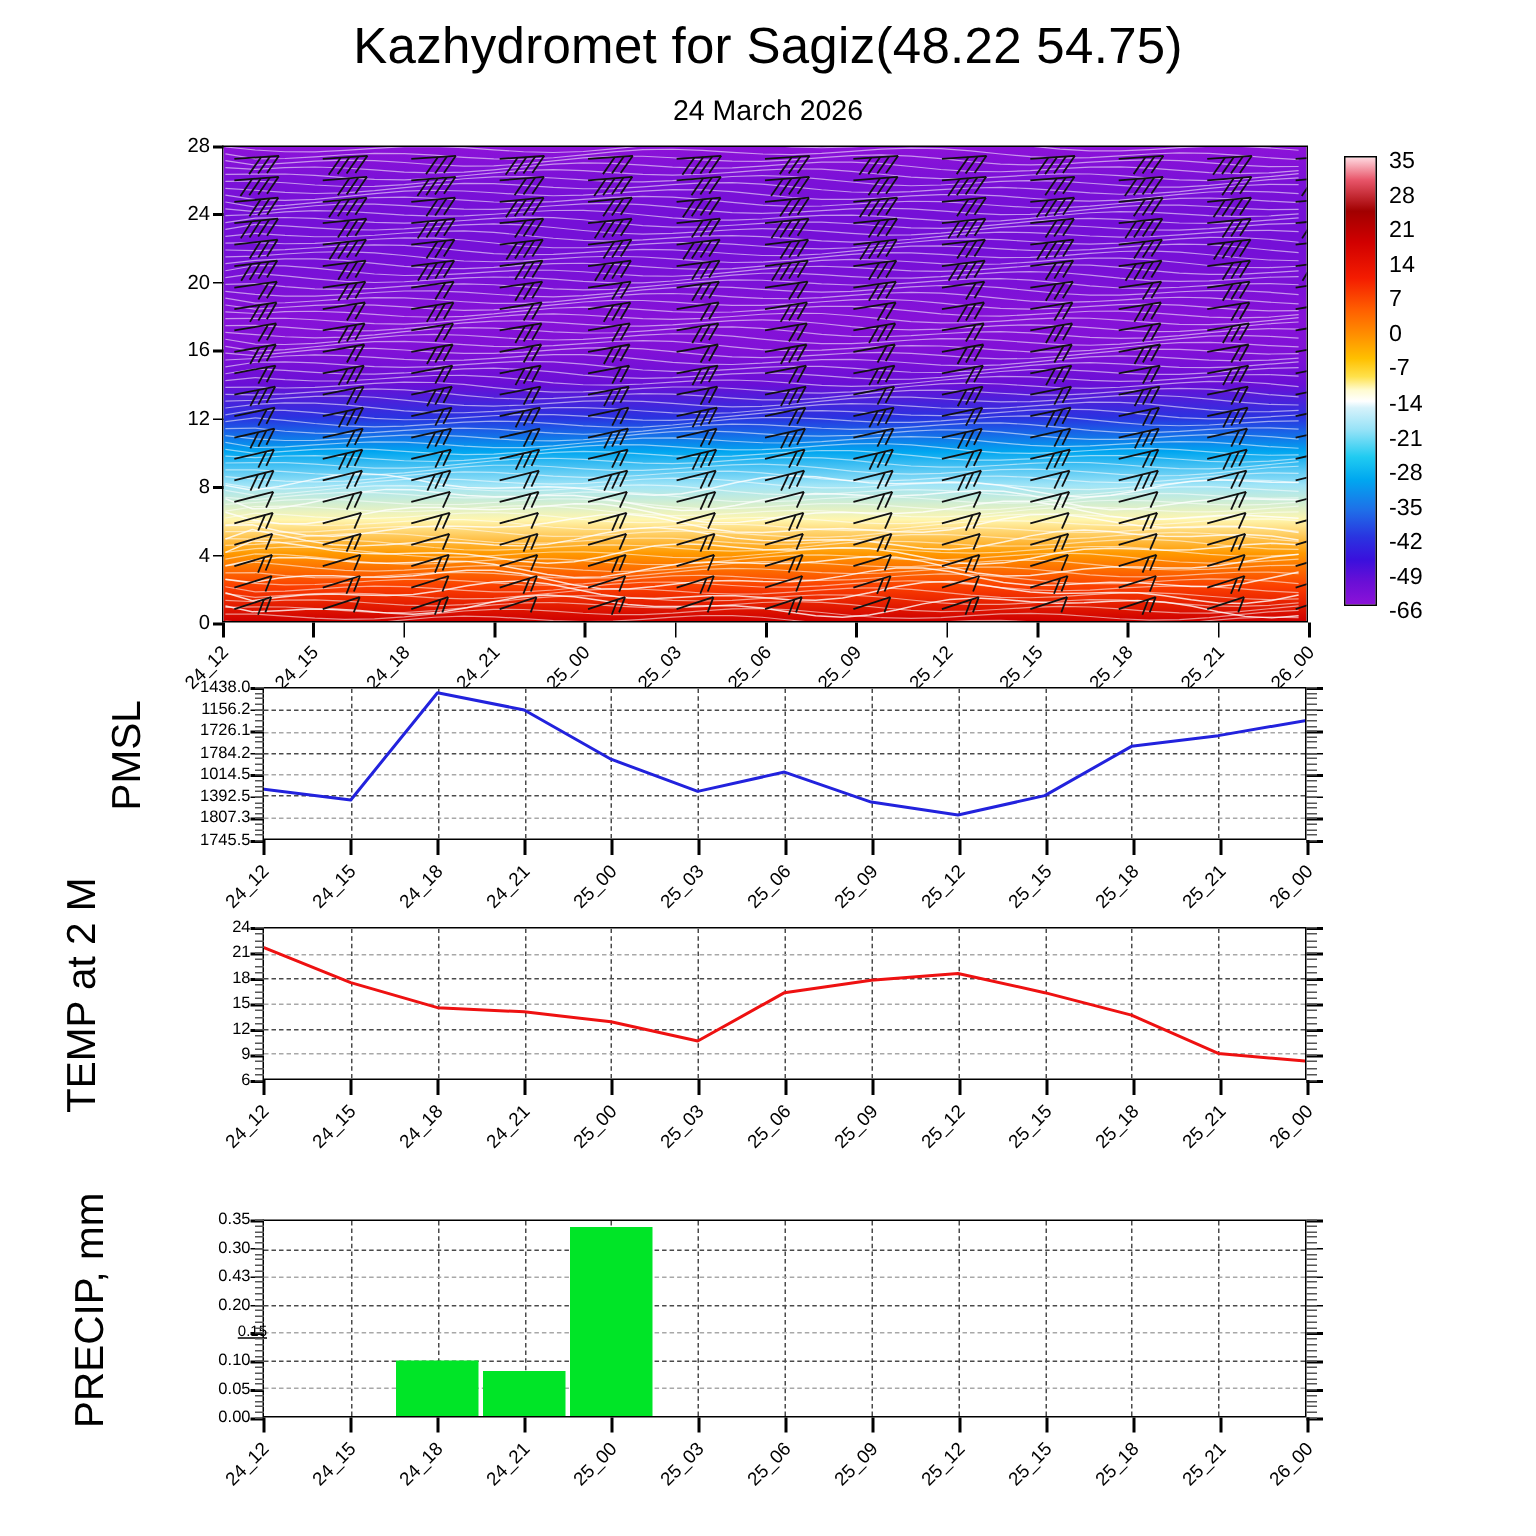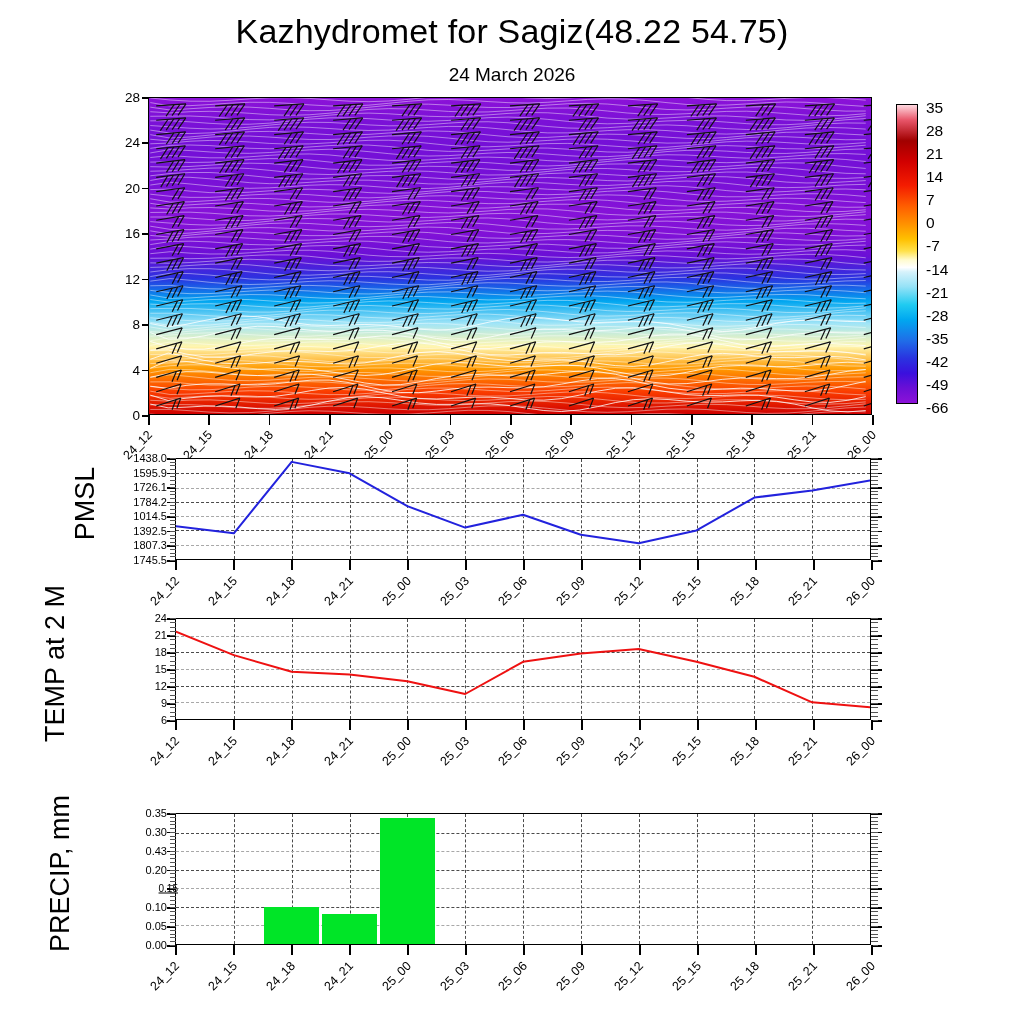--- a/index.html
+++ b/index.html
@@ -1837,21 +1837,21 @@
     <div class="ytick" style="top: 545.429px; left: 113px; width: 54px; font-size: 11px;">1807.3</div>
     <div class="ytickmark" style="top: 545.429px; left: 167px; width: 9px;"></div>
     <div class="ytick" style="top: 530.857px; left: 113px; width: 54px; font-size: 11px;">1392.5</div>
     <div class="ytickmark" style="top: 530.857px; left: 167px; width: 9px;"></div>
     <div class="ytick" style="top: 516.286px; left: 113px; width: 54px; font-size: 11px;">1014.5</div>
     <div class="ytickmark" style="top: 516.286px; left: 167px; width: 9px;"></div>
     <div class="ytick" style="top: 501.714px; left: 113px; width: 54px; font-size: 11px;">1784.2</div>
     <div class="ytickmark" style="top: 501.714px; left: 167px; width: 9px;"></div>
     <div class="ytick" style="top: 487.143px; left: 113px; width: 54px; font-size: 11px;">1726.1</div>
     <div class="ytickmark" style="top: 487.143px; left: 167px; width: 9px;"></div>
-    <div class="ytick" style="top: 472.571px; left: 113px; width: 54px; font-size: 11px;">1595.9</div>
+    <div class="ytick" style="top: 472.571px; left: 113px; width: 54px; font-size: 11px;">1156.2</div>
     <div class="ytickmark" style="top: 472.571px; left: 167px; width: 9px;"></div>
     <div class="ytick" style="top: 458px; left: 113px; width: 54px; font-size: 11px;">1438.0</div>
     <div class="ytickmark" style="top: 458px; left: 167px; width: 9px;"></div>
     <div class="yminor" style="top: 560px; left: 170px; width: 6px;"></div>
     <div class="yminor" style="top: 556.357px; left: 170px; width: 6px;"></div>
     <div class="yminor" style="top: 552.714px; left: 170px; width: 6px;"></div>
     <div class="yminor" style="top: 549.071px; left: 170px; width: 6px;"></div>
     <div class="yminor" style="top: 545.429px; left: 170px; width: 6px;"></div>
     <div class="yminor" style="top: 541.786px; left: 170px; width: 6px;"></div>
     <div class="yminor" style="top: 538.143px; left: 170px; width: 6px;"></div>

